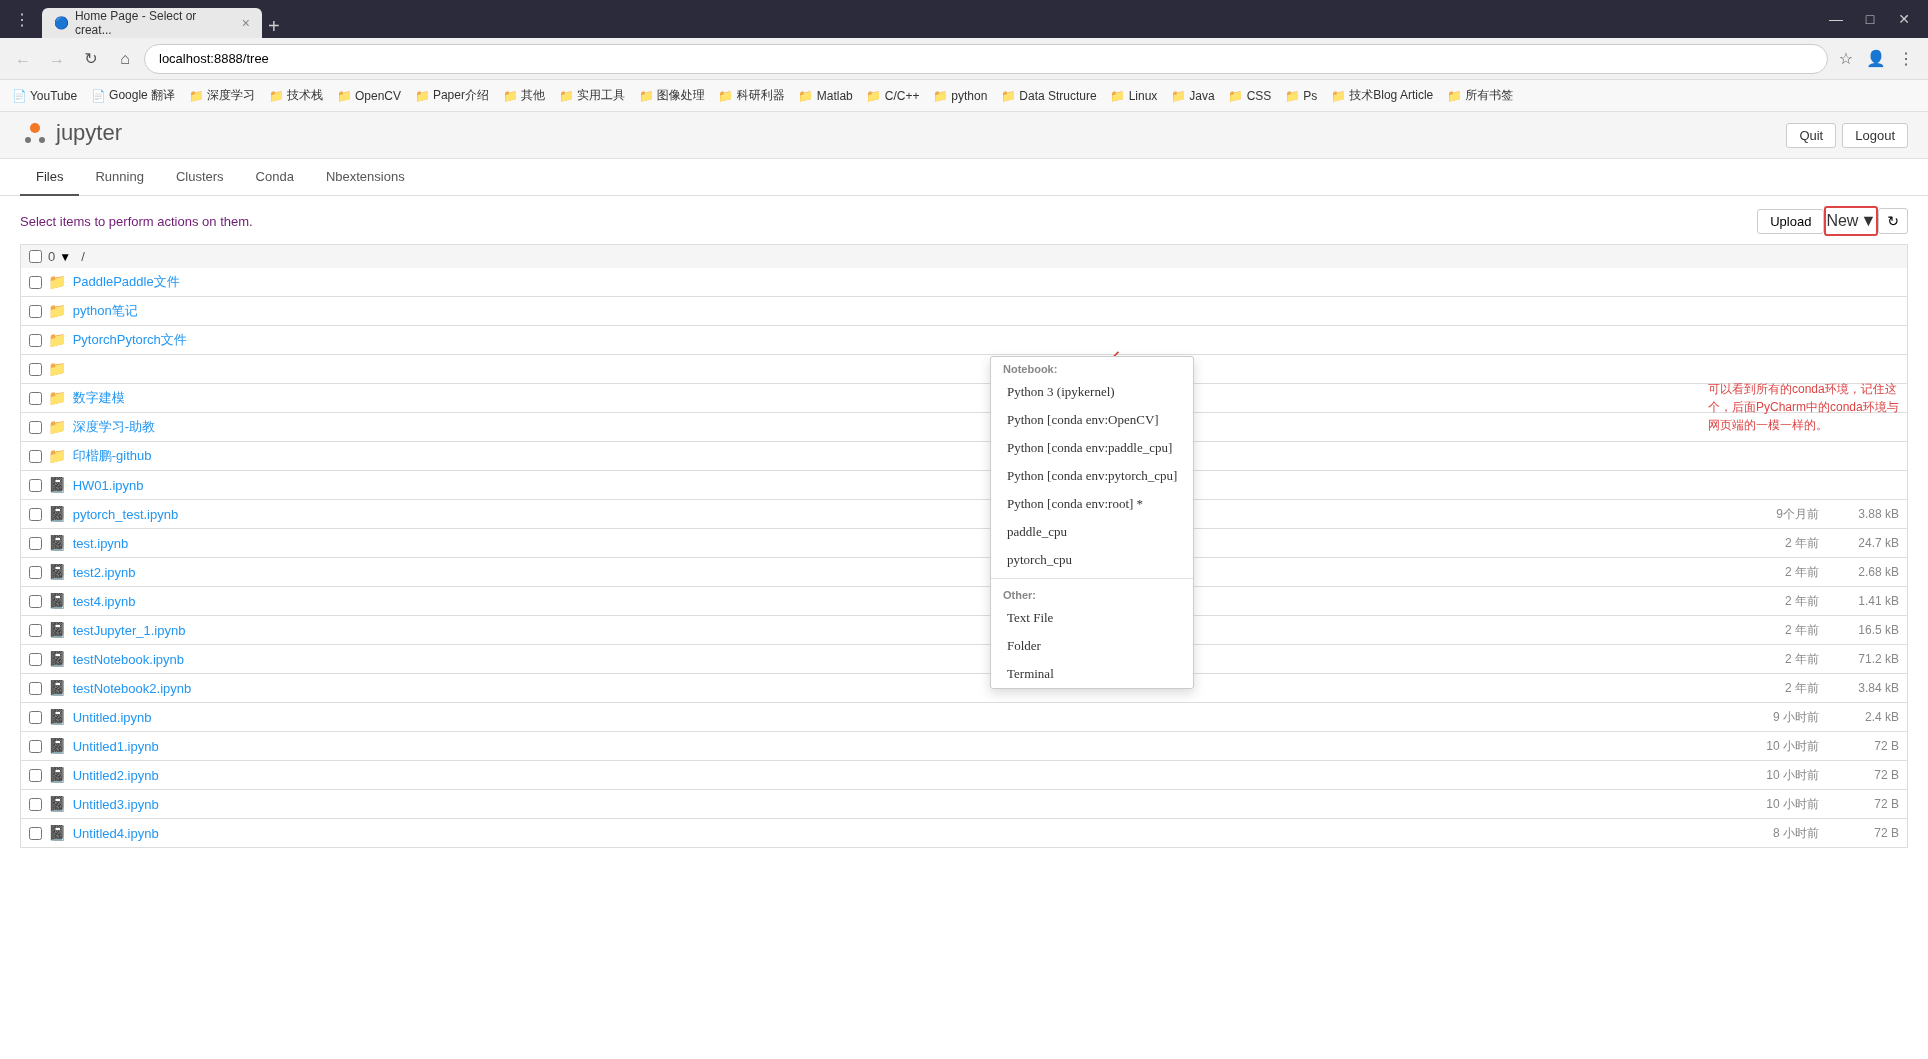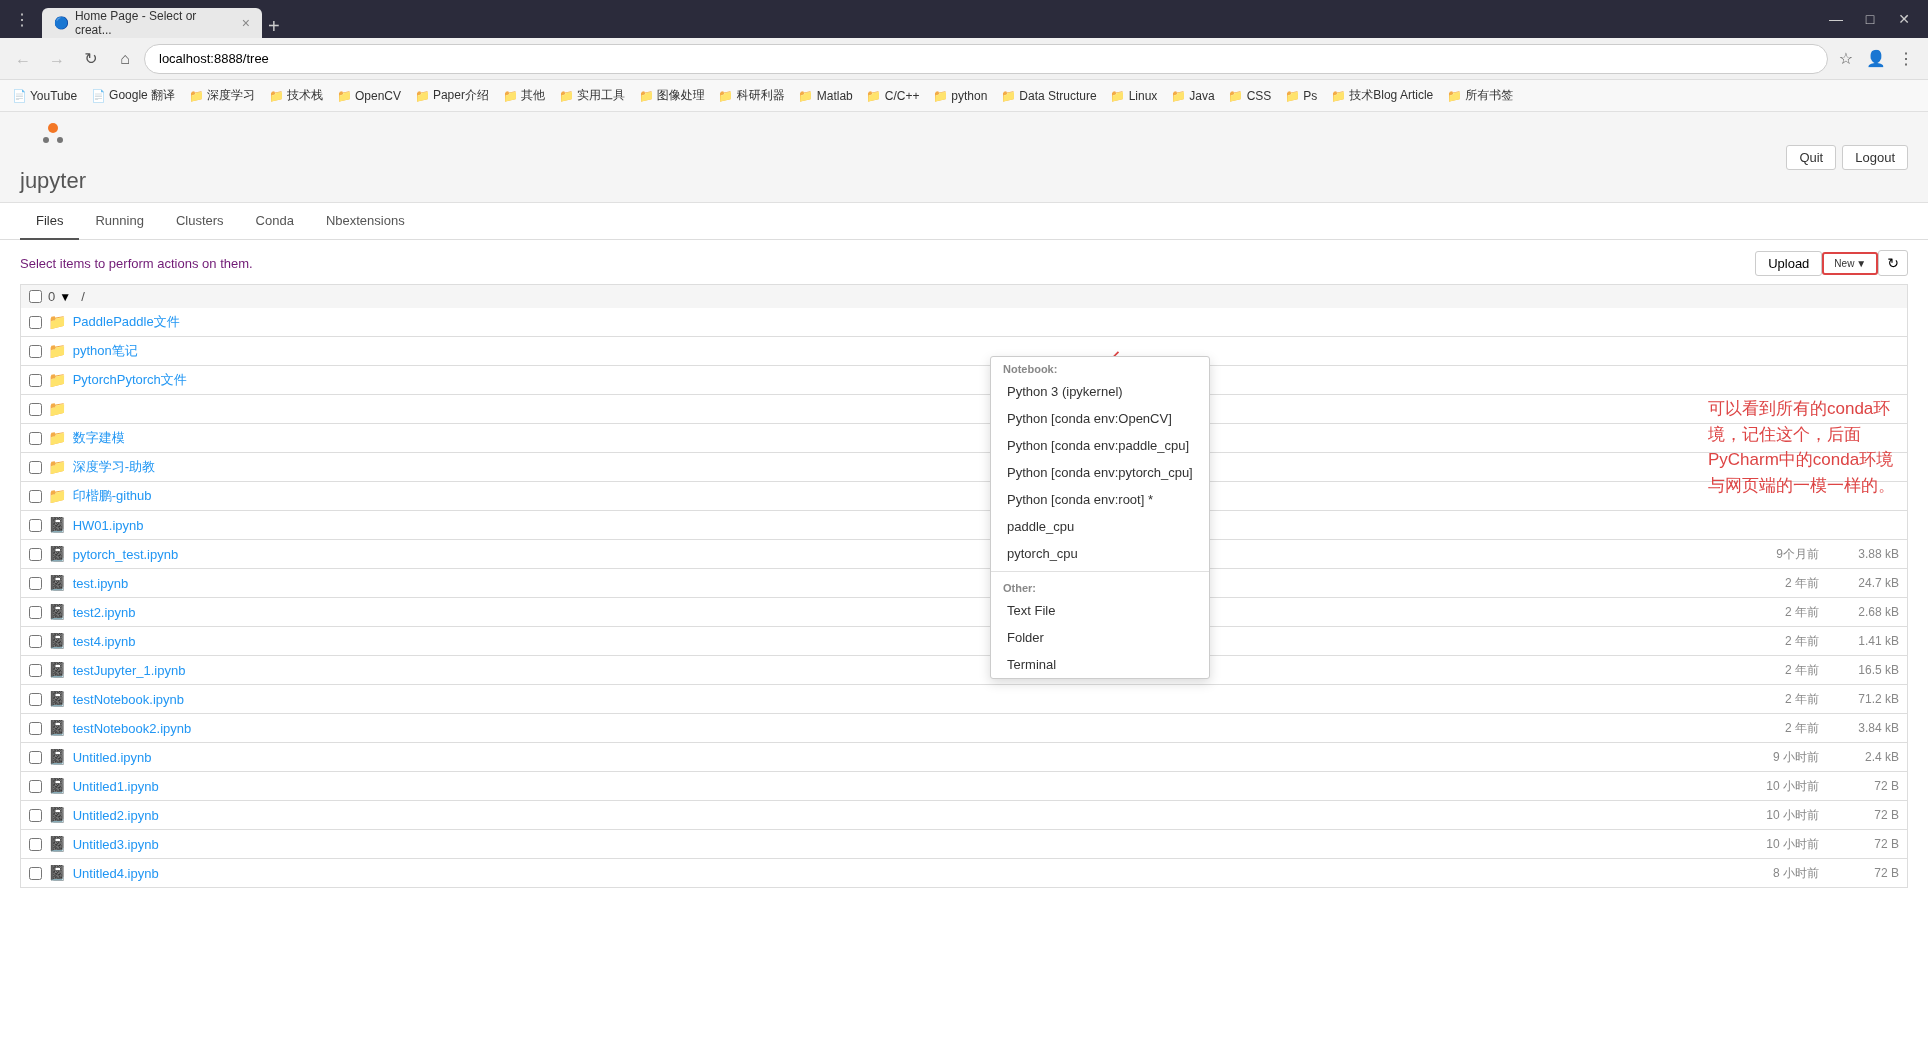--- a/index.html
+++ b/index.html
@@ -164,26 +164,25 @@
     .jupyter-header {
       background: #f5f5f5;
       padding: 8px 20px;
       display: flex;
       align-items: center;
       justify-content: space-between;
       border-bottom: 1px solid #e0e0e0;
     }
     .jupyter-logo {
       display: flex;
-      align-items: center;
-      gap: 18px;
+      align-items: flex-start;
+      gap: 6px;
       font-size: 22px;
       font-weight: 300;
       color: #555;
-      flex-direction: column;
     }
     .jupyter-logo-icon {
       width: 30px; height: 30px;
     }
     .jupyter-header-btns {
       display: flex;
       gap: 6px;
     }
     .jup-btn {
       padding: 4px 12px;
@@ -236,26 +235,26 @@
     }
     .upload-btn {
       padding: 4px 12px;
       border: 1px solid #ccc;
       background: #fff;
       border-radius: 3px;
       cursor: pointer;
       font-size: 13px;
     }
     .new-btn {
-      padding: 4px 10px;
+      padding: 4px 0;
       border: 2px solid #d44;
       background: #fff;
       border-radius: 3px;
       cursor: pointer;
-      font-size: 10px;
+      font-size: 16px;
       display: flex;
       align-items: flex-end;
       gap: 2px;
       color: #333;
       font-weight: 500;
     }
     .refresh-btn {
       padding: 4px 8px;
       border: 1px solid #ccc;
       background: #fff;
@@ -326,34 +325,35 @@
       padding: 6px 12px 3px;
       font-size: 11px;
       color: #888;
       font-weight: 600;
     }
     .dropdown-item {
       padding: 6px 16px;
       cursor: pointer;
       font-size: 13px;
       color: #333;
+      font-family: Liberation Serif, serif;
     }
     .dropdown-divider {
       height: 1px;
       background: #e0e0e0;
       margin: 4px 0;
     }
 
     
     .annotation-text {
       position: absolute;
-      top: 284px;
+      top: 268px;
       right: 20px;
       color: #d44;
-      font-size: 17px;
+      font-size: 12px;
       max-width: 200px;
       line-height: 1.5;
     }
 
     
     .red-arrow {
       position: absolute;
       top: 232px;
       left: 1105px;
       color: #d44;

